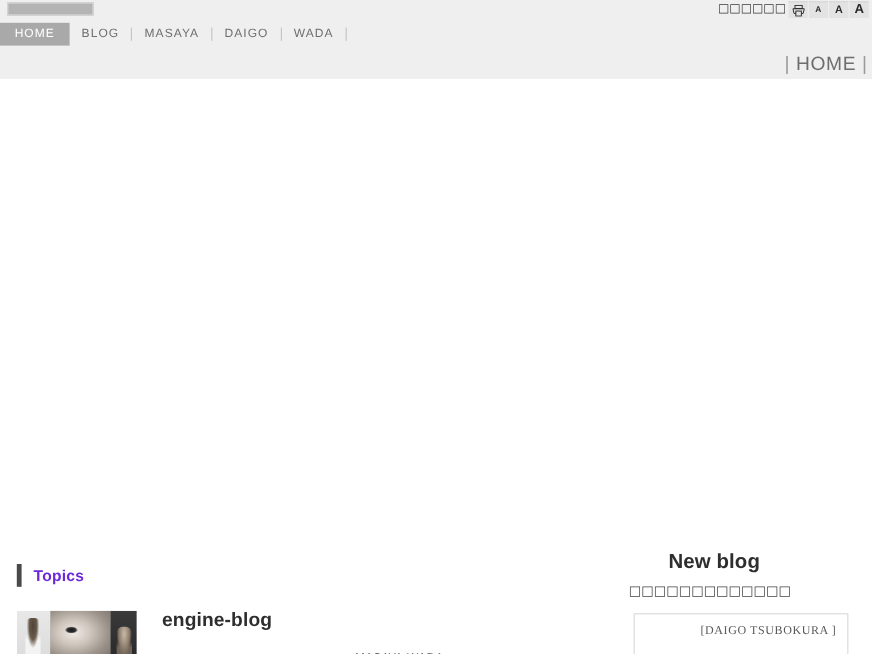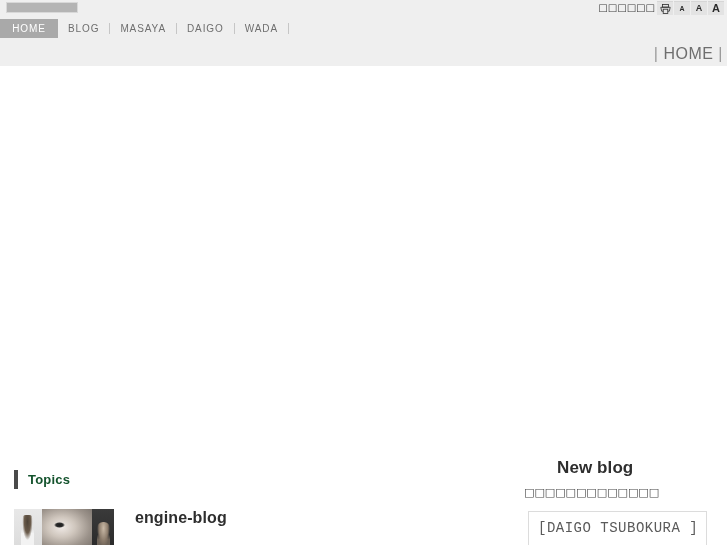--- a/index.html
+++ b/index.html
@@ -142,21 +142,21 @@
     margin-top: 22px;
   }
   .section-bar {
     width: 4px;
     height: 19px;
     background: #4a4a4a;
   }
   .section-title {
     font-size: 13px;
     font-weight: bold;
-    color: #14532d;
+    color: #6d28d9;
     letter-spacing: 0.2px;
     font-family: "Liberation Sans", sans-serif;
   }
 
   .topic-entry {
     display: flex;
     margin-top: 19px;
     margin-left: 14px;
   }
   .thumbs {
@@ -246,25 +246,26 @@
   .newblog-box {
     margin-top: 12px;
     margin-left: 4px;
     width: 179px;
     min-height: 40px;
     border: 1px solid #dcdcdc;
     background: #ffffff;
     padding: 8px 9px;
   }
   .newblog-entry {
-    font-size: 14px;
+    font-size: 10px;
     color: #5a5a5a;
     letter-spacing: 0.5px;
     white-space: nowrap;
-    font-family: Liberation Mono, monospace;
+    font-family: Liberation Serif, serif;
+    text-align: right;
   }
 </style>
 </head>
 <body>
 
 <div class="header">
 
   <div class="logo-placeholder"></div>
 
   <div class="util-bar">

